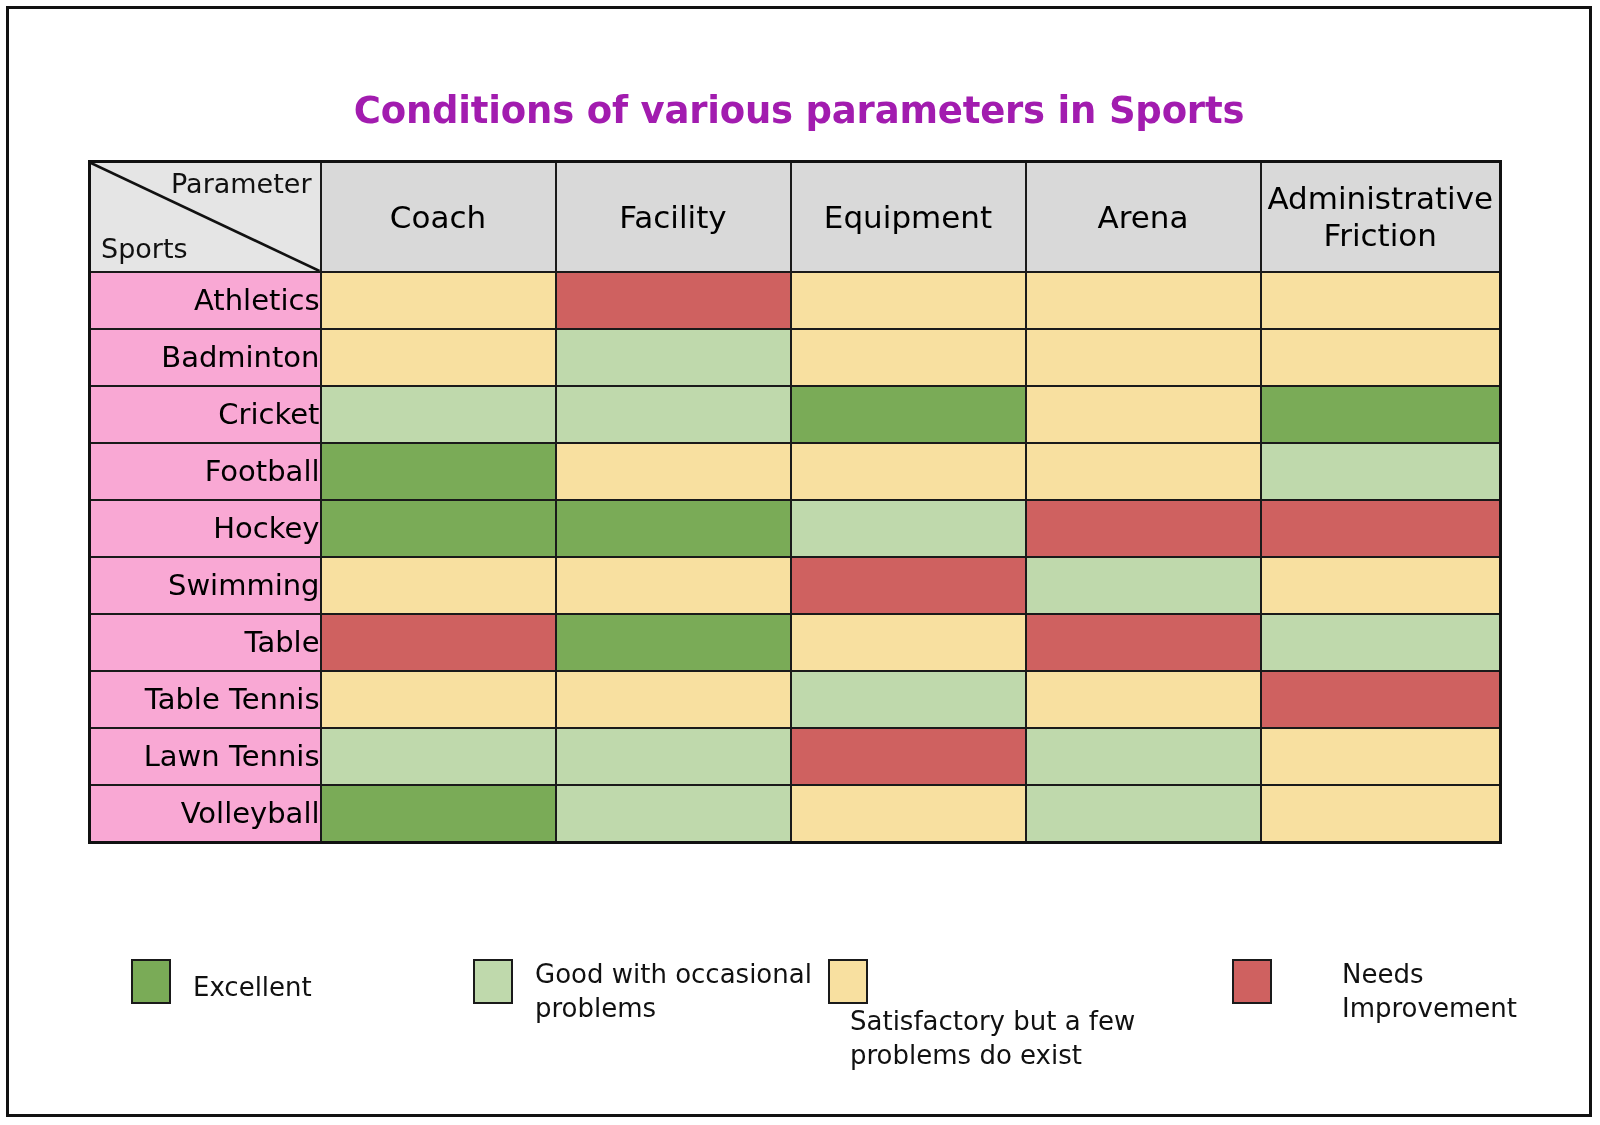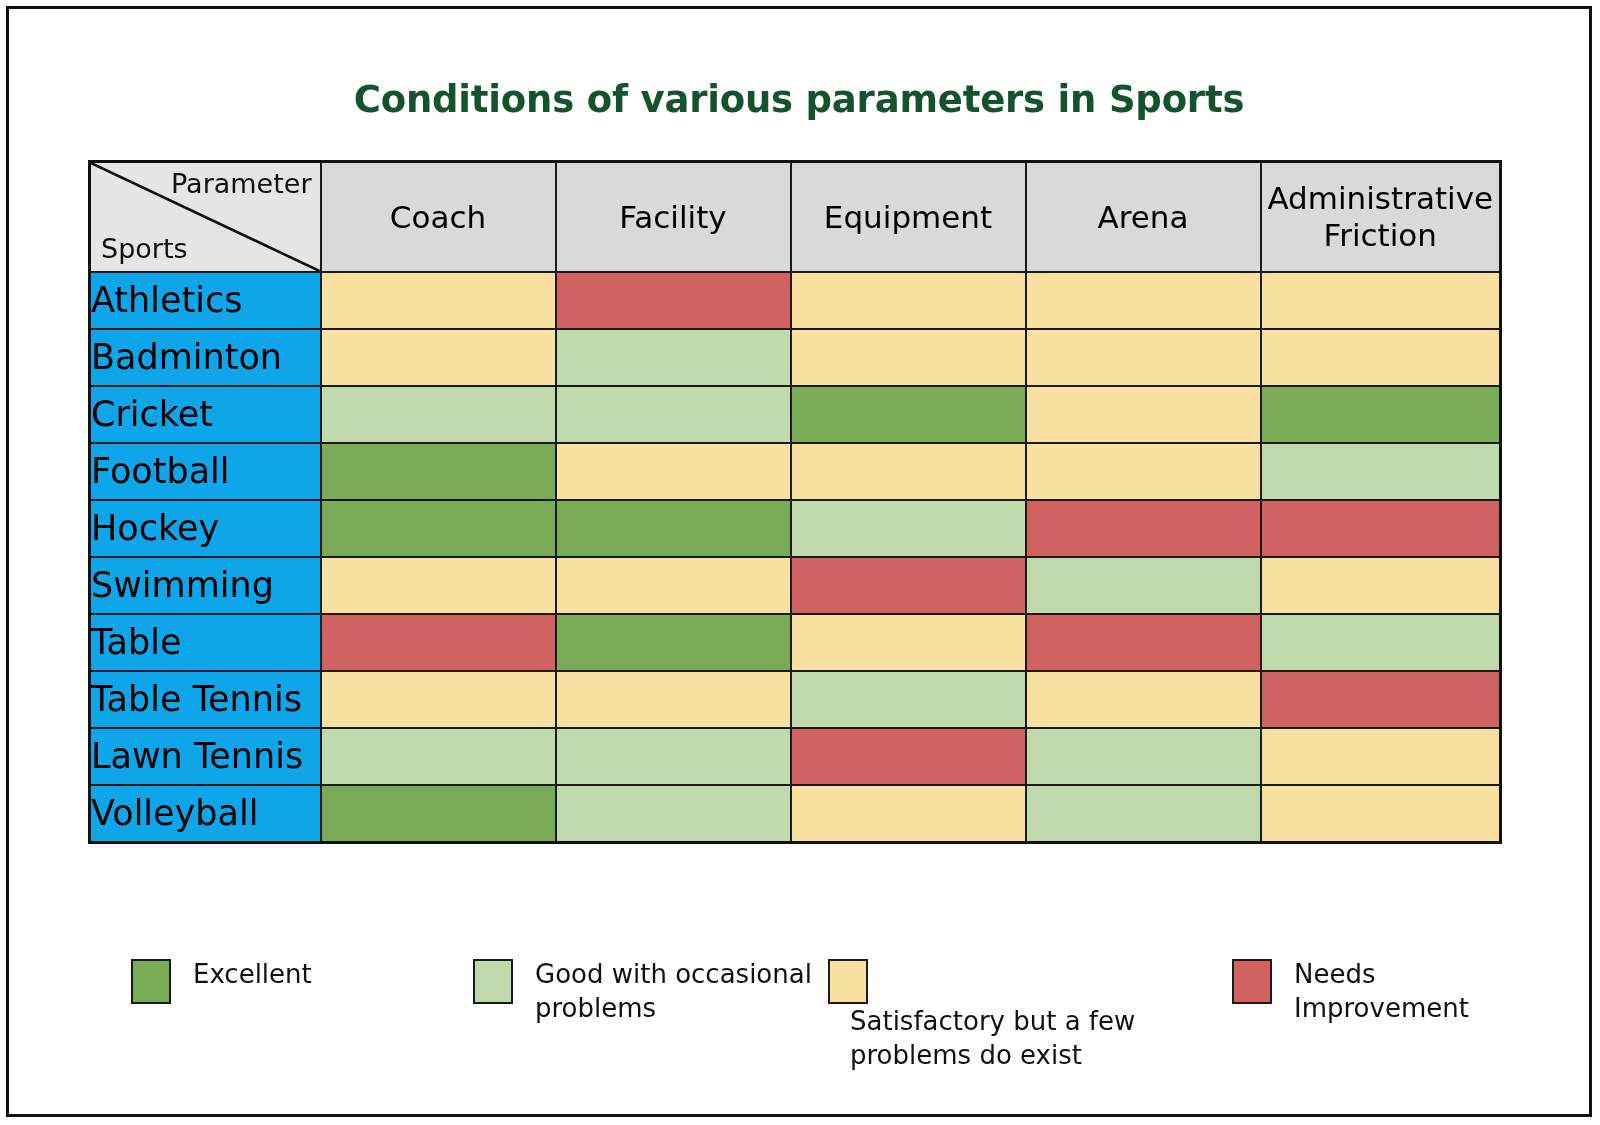--- a/index.html
+++ b/index.html
@@ -22,26 +22,26 @@
     width: 1586px;
     height: 1111px;
     border: 3px solid #111111;
     background: #ffffff;
     box-sizing: border-box;
   }
 
   #page-title {
     position: absolute;
     left: 0;
-    top: 69px;
+    top: 80px;
     width: 100%;
     text-align: center;
     font-size: 37px;
     font-weight: bold;
-    color: #14532d;
+    color: #a21caf;
     letter-spacing: -0.2px;
     font-family: "DejaVu Sans", "Liberation Sans", sans-serif;
   }
 
   
   #matrix-wrap {
     position: absolute;
     left: 79px;
     top: 151px;
     width: 1407px;
@@ -99,24 +99,24 @@
     font-size: 31px;
     color: #000000;
     text-align: center;
     vertical-align: middle;
     line-height: 1.18;
   }
 
   
   td.rowhead {
     height: 55px;
-    background: #0ea5e9;
-    font-size: 35px;
+    background: #f9a8d4;
+    font-size: 29px;
     color: #000000;
-    text-align: left;
+    text-align: right;
     vertical-align: middle;
     line-height: 1.0;
   }
 
   td.cell { height: 55px; }
 
   
   .sw-excellent    { background: #7aab57; }
   .sw-good         { background: #bfd9ac; }
   .sw-satisfactory { background: #f8e0a0; }
@@ -129,24 +129,24 @@
     top: 948px;
     width: 1430px;
     display: flex;
     align-items: flex-start;
   }
   .legend-item {
     display: flex;
     align-items: flex-start;
     flex: 0 0 auto;
   }
-  .legend-item.li-0 { width: 335px; padding-left: 43px; }
+  .legend-item.li-0 { width: 335px; padding-left: 43px; align-items: flex-end; }
   .legend-item.li-1 { width: 355px; padding-left: 7px; }
   .legend-item.li-2 { width: 380px; padding-left: 0px; flex-direction: column; }
-  .legend-item.li-3 { width: 300px; padding-left: 24px; }
+  .legend-item.li-3 { width: 300px; padding-left: 24px; gap: 48px; }
 
   .legend-swatch {
     width: 40px;
     height: 45px;
     border: 2px solid #1a1a1a;
     box-sizing: border-box;
     flex: 0 0 auto;
     margin-top: 2px;
   }
   .legend-label {

